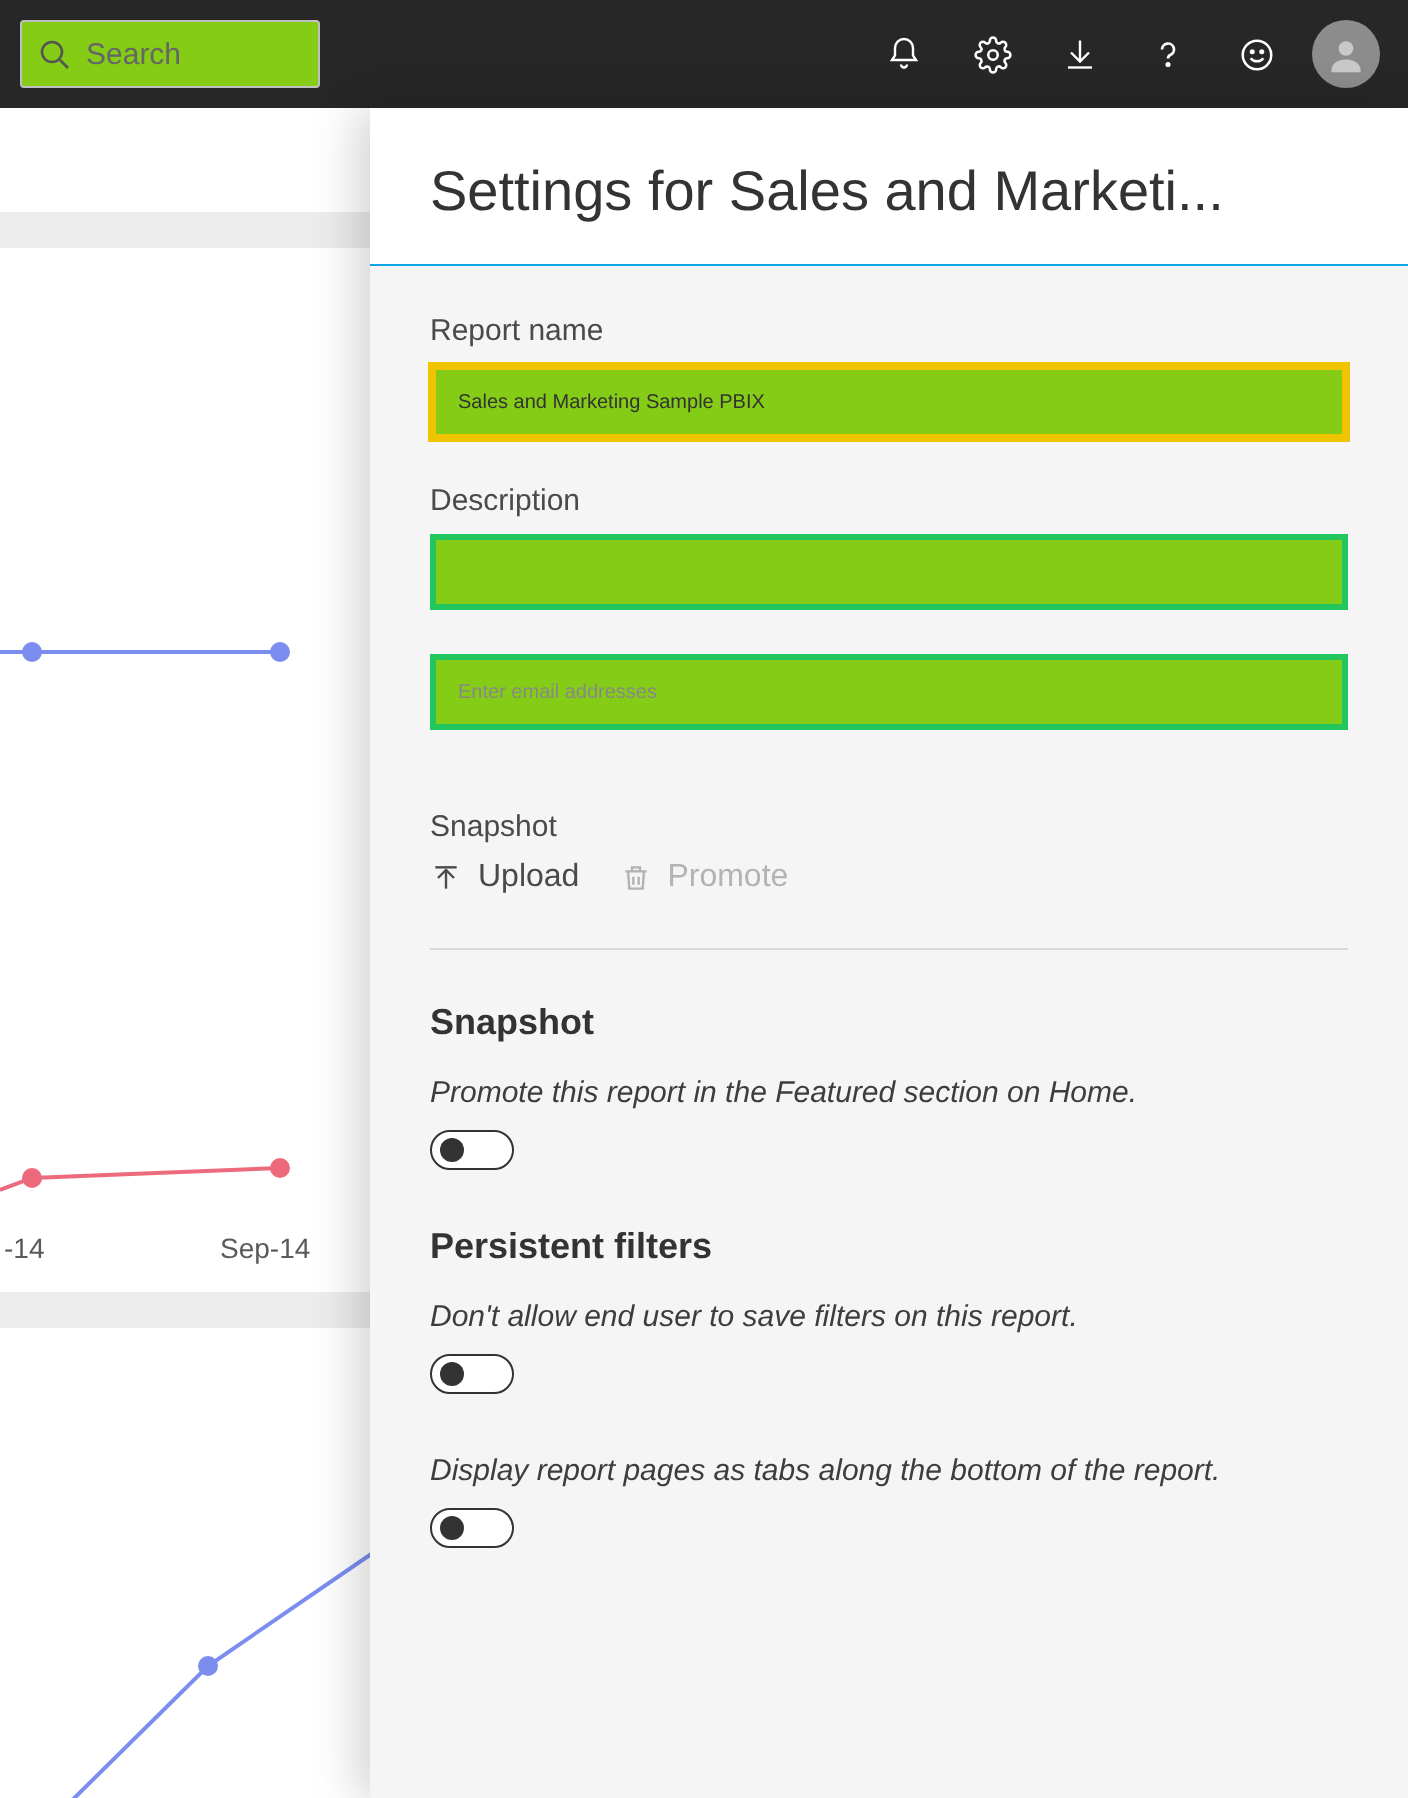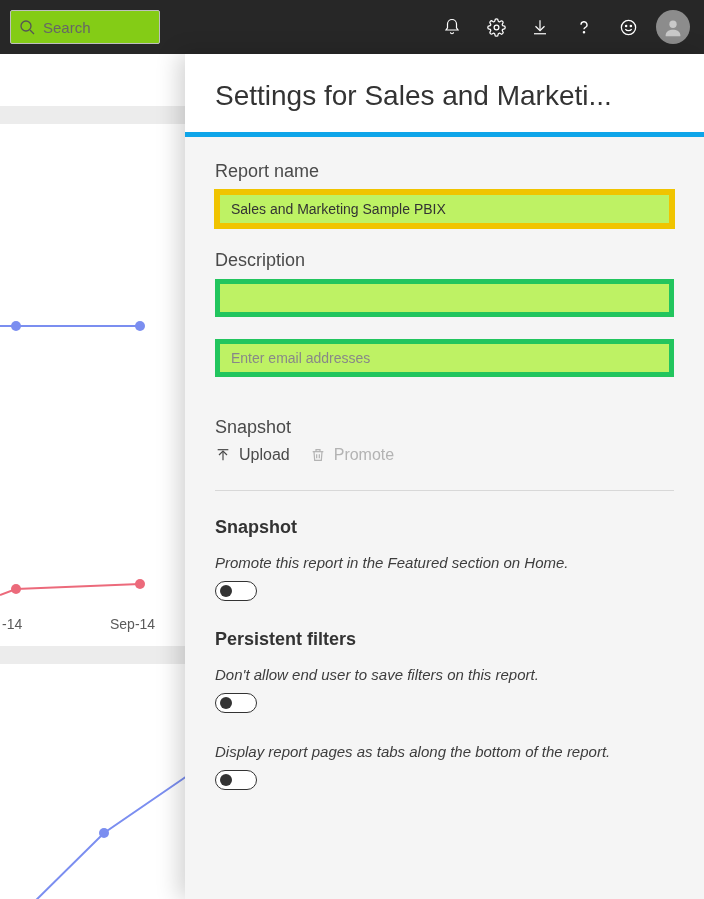--- a/index.html
+++ b/index.html
@@ -38,36 +38,36 @@
   .bg-chart { position: absolute; left: 0; }
   .bg-label { position: absolute; font-size: 14px; color: #5a5a5a; }
 
   
   .panel {
     position: absolute; top: 54px; right: 0; bottom: 0; width: 519px;
     background: #fff; box-shadow: -6px 0 22px rgba(0,0,0,0.18);
     display: flex; flex-direction: column;
   }
   .panel-header {
-    padding: 26px 30px 20px 30px; border-bottom: 5px solid #0ea5e9;
+    padding: 26px 30px 20px 30px; border-bottom: 1px solid #0ea5e9;
   }
   .panel-title {
     font-size: 28px; font-weight: 400; color: #333; white-space: nowrap; overflow: hidden; text-overflow: ellipsis;
   }
   .panel-body {
     flex: 1; overflow-y: auto; background: #f5f5f5; padding: 24px 30px 30px 30px;
   }
   .panel-body::-webkit-scrollbar { width: 10px; }
   .panel-body::-webkit-scrollbar-track { background: #efefef; }
   .panel-body::-webkit-scrollbar-thumb { background: #c0c0c0; border-radius: 0; }
 
-  .field-label { font-size: 18px; color: #4a4a4a; margin-bottom: 8px; }
+  .field-label { font-size: 15px; color: #4a4a4a; margin-bottom: 8px; }
   .text-input {
-    width: 100%; height: 38px; padding: 0 11px; font-size: 14px; font-family: inherit;
-    border: 5px solid #22c55e; background: #bef264; outline: none; color: #333;
+    width: 100%; height: 38px; padding: 0 11px; font-size: 10px; font-family: inherit;
+    border: 3px solid #22c55e; background: #84cc16; outline: none; color: #333;
   }
   .text-input.highlighted { border-color: #f0c400; box-shadow: 0 0 0 1px #f0c400; }
   .text-input::placeholder { color: #888; }
   .gap { height: 22px; }
   .gap-lg { height: 40px; }
 
   .snapshot-row { display: flex; align-items: flex-end; gap: 20px; margin-top: 8px; }
   .snap-btn { display: flex; align-items: center; gap: 8px; font-size: 16px; cursor: pointer; }
   .snap-btn.ok { color: #4a4a4a; }
   .snap-btn.disabled { color: #b3b3b3; cursor: default; }

